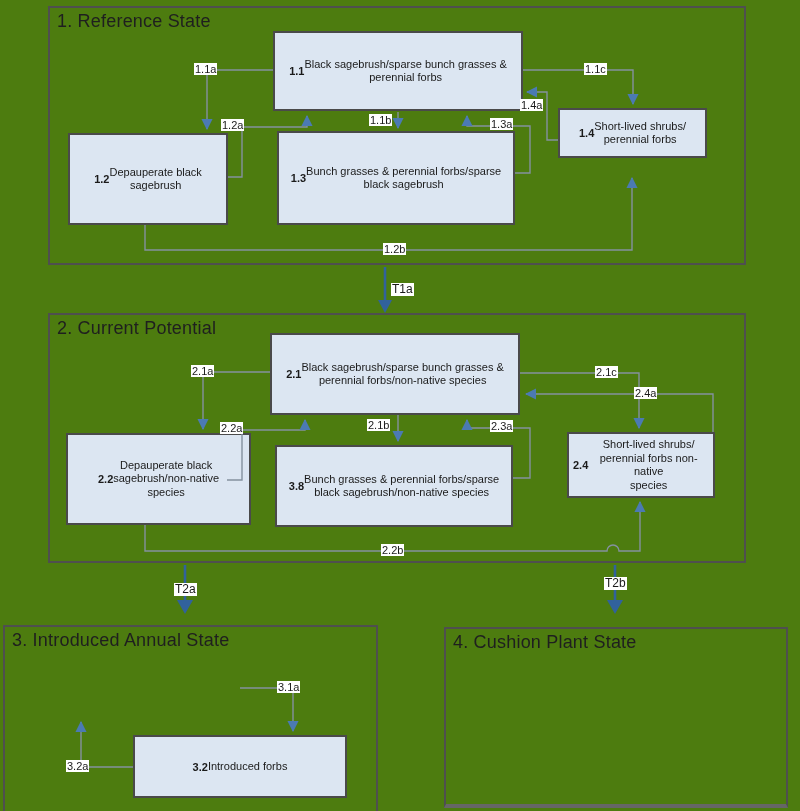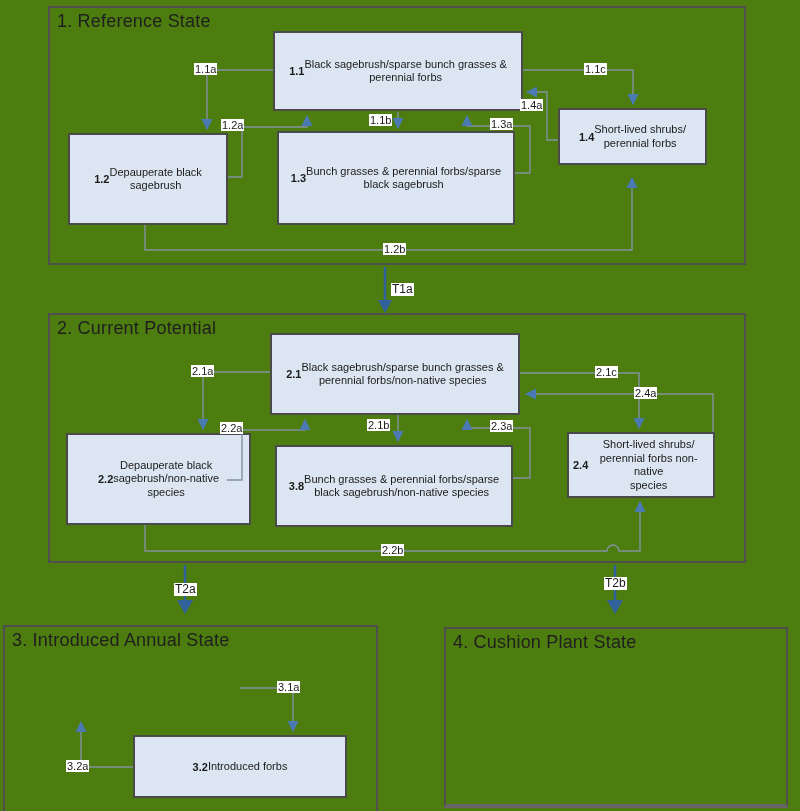--- a/index.html
+++ b/index.html
@@ -79,21 +79,21 @@
   <div class="sbox" style="left:68px;top:133px;width:160px;height:92px;">
     <div class="code">1.2</div>
     <div class="txt">Depauperate black
 sagebrush</div>
   </div>
   <div class="sbox" style="left:277px;top:131px;width:238px;height:94px;">
     <div class="code">1.3</div>
     <div class="txt">Bunch grasses &amp; perennial forbs/sparse
 black sagebrush</div>
   </div>
-  <div class="sbox" style="left:558px;top:108px;width:149px;height:57px;">
+  <div class="sbox" style="left:558px;top:108px;width:149px;height:50px;">
     <div class="code">1.4</div>
     <div class="txt">Short-lived shrubs/
 perennial forbs</div>
   </div>
 
   <div class="sbox" style="left:270px;top:333px;width:250px;height:82px;">
     <div class="code">2.1</div>
     <div class="txt">Black sagebrush/sparse bunch grasses &amp;
 perennial forbs/non-native species</div>
   </div>

